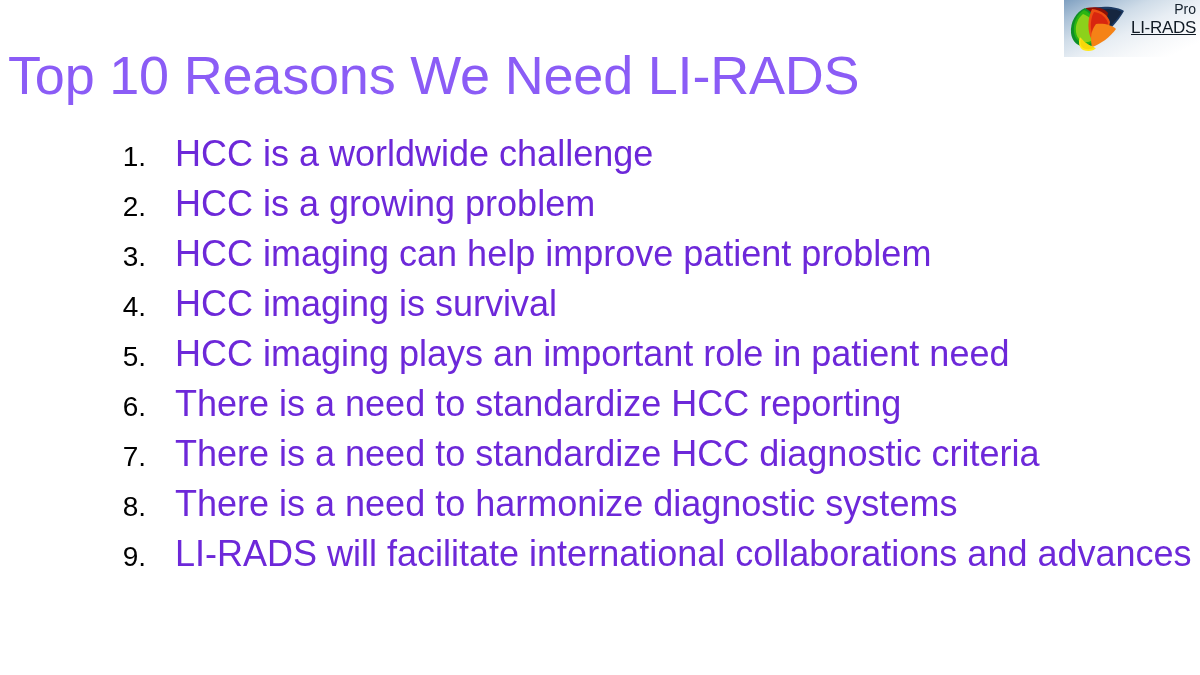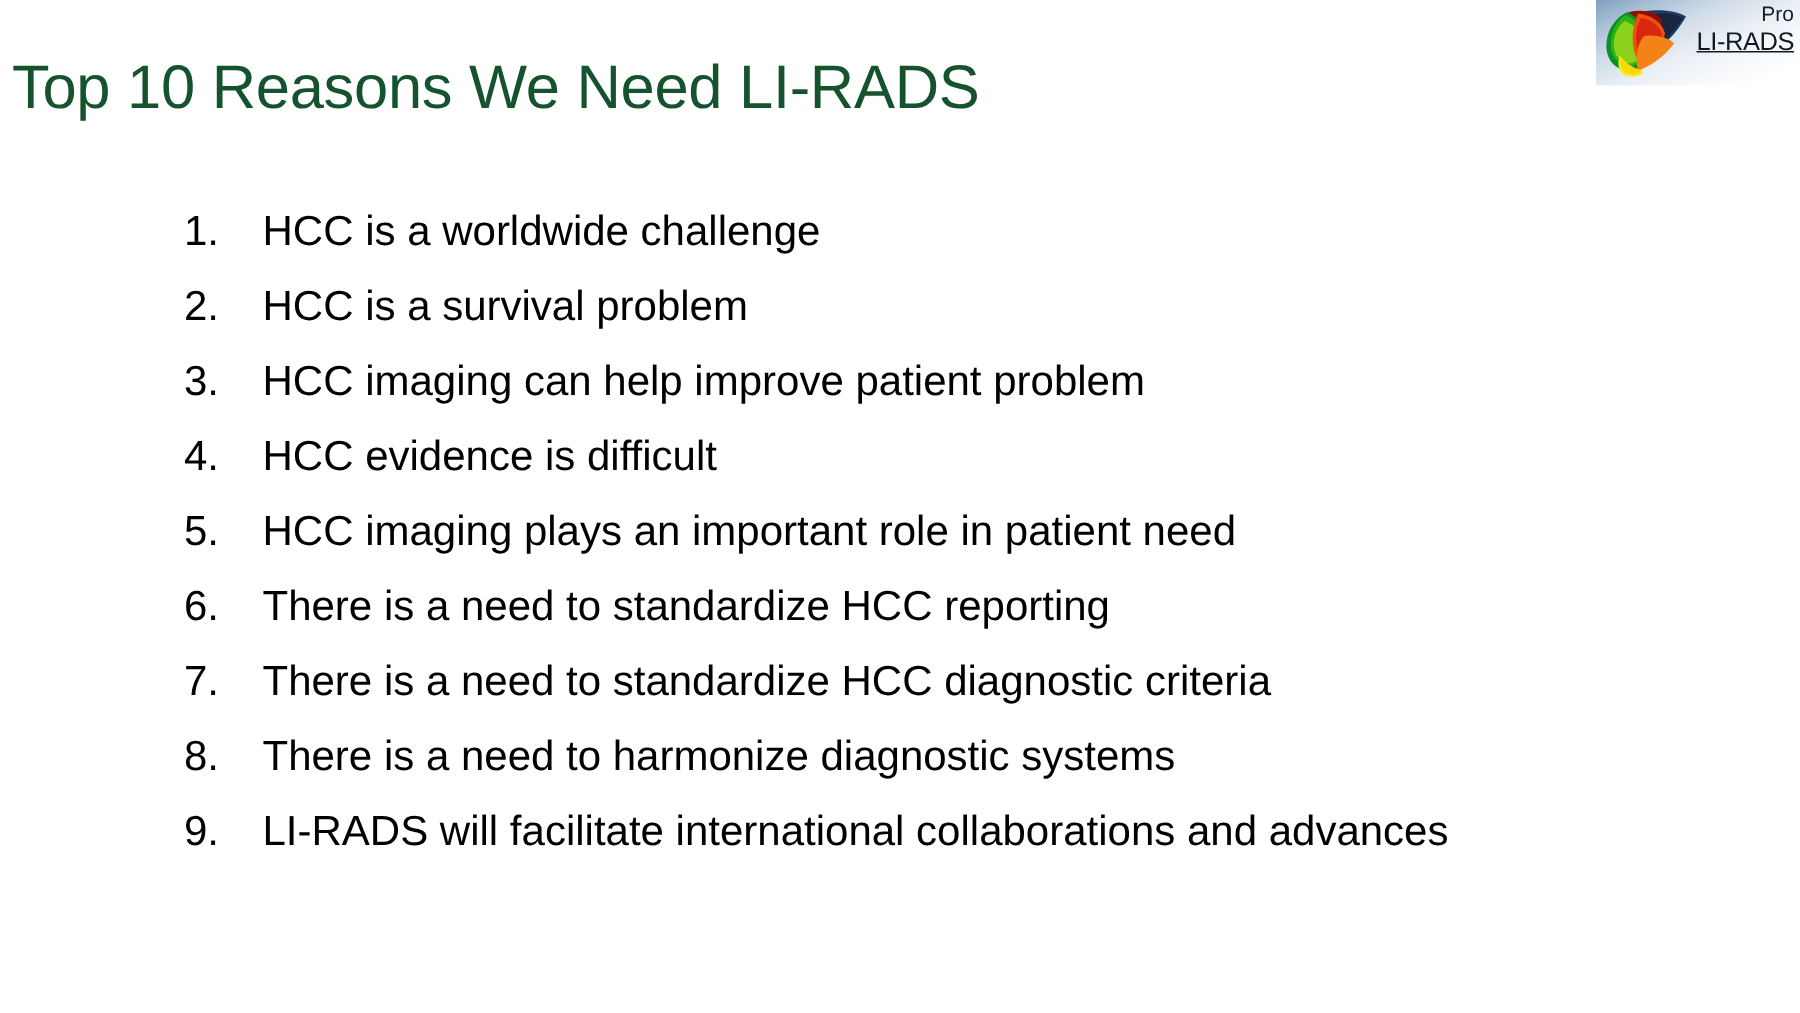--- a/index.html
+++ b/index.html
@@ -21,25 +21,25 @@
     width: 1200px;
     height: 675px;
     background: #ffffff;
   }
 
   
   .slide-title {
     position: absolute;
     left: 8px;
     top: 9px;
-    font-size: 41px;
+    font-size: 54px;
     font-weight: normal;
     letter-spacing: -0.2px;
     line-height: 1.12;
-    color: #14532d;
+    color: #8b5cf6;
     white-space: nowrap;
   }
 
   
   .logo-block {
     position: absolute;
     left: 1064px;
     top: 0px;
     width: 136px;
     height: 57px;
@@ -100,23 +100,23 @@
     text-align: right;
     padding-right: 0px;
     font-size: 28px;
     line-height: 50px;
     color: #000000;
     white-space: nowrap;
   }
   .reason-text {
     flex: 1 1 auto;
     padding-left: 29px;
-    font-size: 28px;
+    font-size: 36px;
     line-height: 50px;
-    color: #000000;
+    color: #6d28d9;
     white-space: nowrap;
   }
   
   .reason-row.wide .reason-num {
     width: 112px;
     flex: 0 0 112px;
     padding-right: 0px;
   }
   .reason-row.wide .reason-text {
     padding-left: 23px;
@@ -157,29 +157,29 @@
     </div>
   </div>
 
   <ol class="reason-list">
     <li class="reason-row">
       <span class="reason-num">1.</span>
       <span class="reason-text">HCC is a worldwide challenge</span>
     </li>
     <li class="reason-row">
       <span class="reason-num">2.</span>
-      <span class="reason-text">HCC is a survival problem</span>
+      <span class="reason-text">HCC is a growing problem</span>
     </li>
     <li class="reason-row">
       <span class="reason-num">3.</span>
       <span class="reason-text">HCC imaging can help improve patient problem</span>
     </li>
     <li class="reason-row">
       <span class="reason-num">4.</span>
-      <span class="reason-text">HCC evidence is difficult</span>
+      <span class="reason-text">HCC imaging is survival</span>
     </li>
     <li class="reason-row">
       <span class="reason-num">5.</span>
       <span class="reason-text">HCC imaging plays an important role in patient need</span>
     </li>
     <li class="reason-row">
       <span class="reason-num">6.</span>
       <span class="reason-text">There is a need to standardize HCC reporting</span>
     </li>
     <li class="reason-row">

